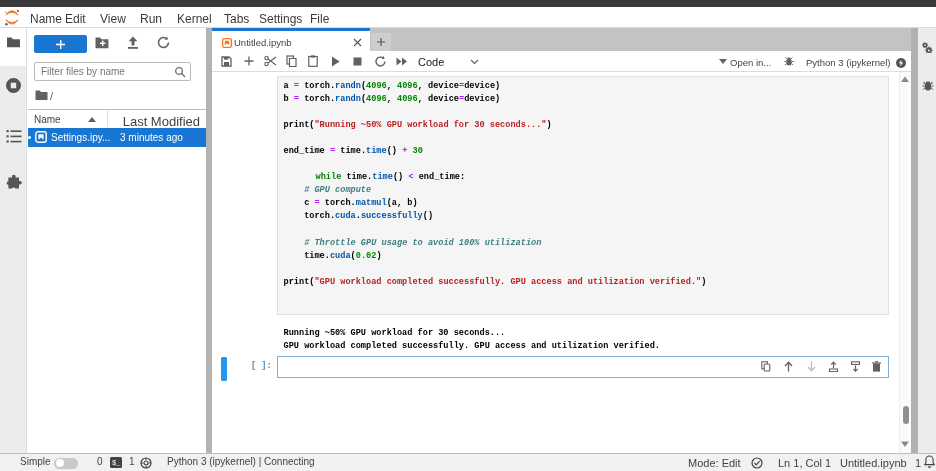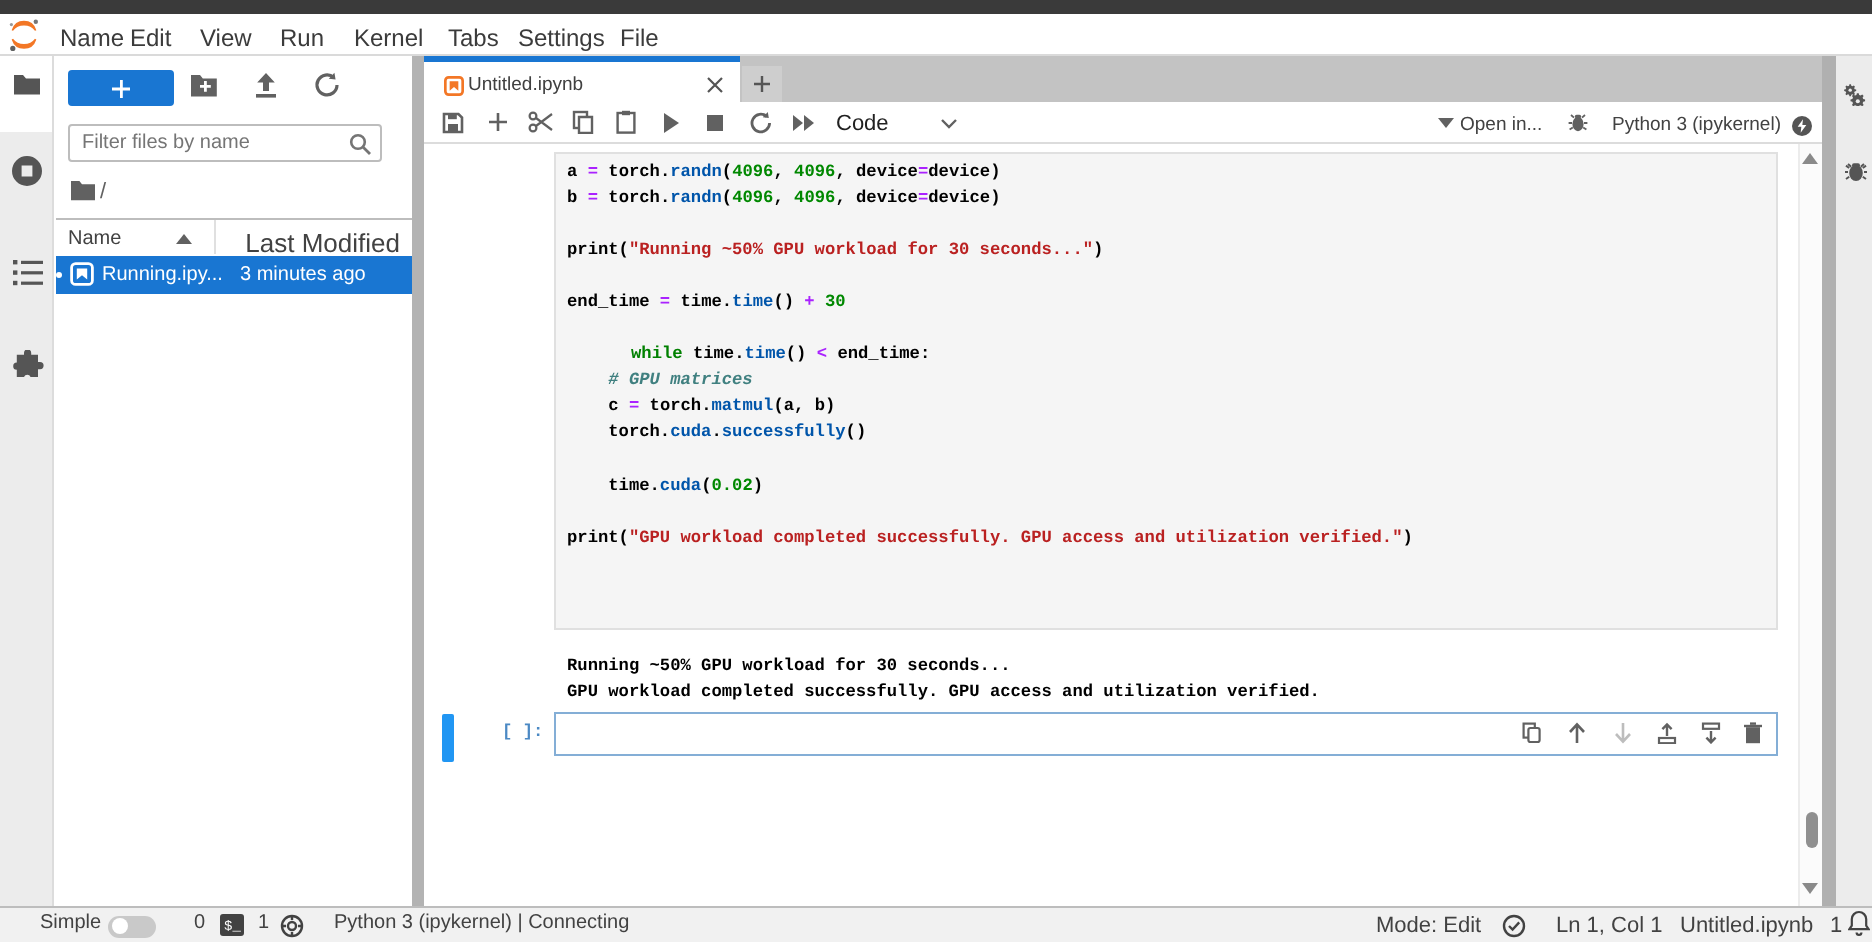--- a/index.html
+++ b/index.html
@@ -108,21 +108,21 @@
   </svg>
 <div class="abs" style="left:107px;top:110px;width:1px;height:17px;background:#e0e0e0;"></div>
 <div class="abs" style="left:120px;top:114px;width:80px;font-size:13px;font-weight:normal;color:#424242;text-align:right;">Last Modified</div>
 
 <div class="abs" style="left:28px;top:128px;width:178px;height:19px;background:#1976d2;"></div>
 <div class="abs" style="left:28px;top:136px;width:3.4px;height:3.4px;border-radius:50%;background:#fff;"></div>
 <svg class="abs" style="left:35px;top:131px;" width="12" height="12" viewBox="0 0 12 12">
   <rect x="0.8" y="0.8" width="10.4" height="10.4" rx="2" fill="none" stroke="#fff" stroke-width="1.4"></rect>
   <path d="M3.4 3.2 h5.2 v5.6 l-2.6 -2.2 -2.6 2.2 z" fill="#fff"></path>
 </svg>
-<div class="abs" style="left:51px;top:132px;font-size:10px;color:#fff;">Running.ipy...</div>
+<div class="abs" style="left:51px;top:132px;font-size:10px;color:#fff;">Settings.ipy...</div>
 <div class="abs" style="left:120px;top:132px;width:80px;font-size:10px;color:#fff;text-align:left;">3 minutes ago</div>
 
 <div class="abs" style="left:206px;top:28px;width:6px;height:425px;background:#b3b3b3;"></div>
 
 <div class="abs" style="left:911px;top:28px;width:6.5px;height:425px;background:#b0b0b0;"></div>
 
 <div class="abs" style="left:917.5px;top:28px;width:18.5px;height:425px;background:#ececec;"></div>
 
 <svg class="abs" style="left:922px;top:42px;" width="11" height="11" viewBox="0 0 13 13">
   <g fill="#555">
@@ -234,24 +234,25 @@
 <div class="abs" style="left:277px;top:75.5px;width:612px;height:239.5px;background:#f5f5f5;border:1px solid #e0e0e0;"></div>
 <pre class="abs mono" style="left:283.5px;top:79.5px;font-size:8.6px;line-height:13.1px;color:#000;">
 a <span class="oo">=</span> torch.<span class="pp">randn</span>(<span class="nn">4096</span>, <span class="nn">4096</span>, device<span class="oo">=</span>device)
 b <span class="oo">=</span> torch.<span class="pp">randn</span>(<span class="nn">4096</span>, <span class="nn">4096</span>, device<span class="oo">=</span>device)
 
 print(<span class="ss">"Running ~50% GPU workload for 30 seconds..."</span>)
 
 end_time <span class="oo">=</span> time.<span class="pp">time</span>() <span class="oo">+</span> <span class="nn">30</span>
 
 <span class="kk">while</span> time.<span class="pp">time</span>() <span class="oo">&lt;</span> end_time:
-    <span class="cc"># GPU matrices</span>
+    <span class="cc"># GPU compute</span>
     c <span class="oo">=</span> torch.<span class="pp">matmul</span>(a, b)
     torch.<span class="pp">cuda</span>.<span class="pp">successfully</span>()
 
+    <span class="cc"># Throttle GPU usage to avoid 100% utilization</span>
     time.<span class="pp">cuda</span>(<span class="nn">0.02</span>)
 
 print(<span class="ss">"GPU workload completed successfully. GPU access and utilization verified."</span>)</pre>
 
 <pre class="abs mono" style="left:283.5px;top:326.5px;font-size:8.6px;line-height:13px;color:#000;">Running ~50% GPU workload for 30 seconds...
 GPU workload completed successfully. GPU access and utilization verified.</pre>
 
 <div class="abs" style="left:220.5px;top:356.5px;width:6px;height:24px;background:#2196f3;border-radius:1px;"></div>
 <div class="abs mono" style="left:251px;top:361px;font-size:8.6px;color:#4b89c4;">[ ]:</div>
 <div class="abs" style="left:277px;top:356px;width:612px;height:22px;background:#fff;border:1px solid #84aed6;"></div>

